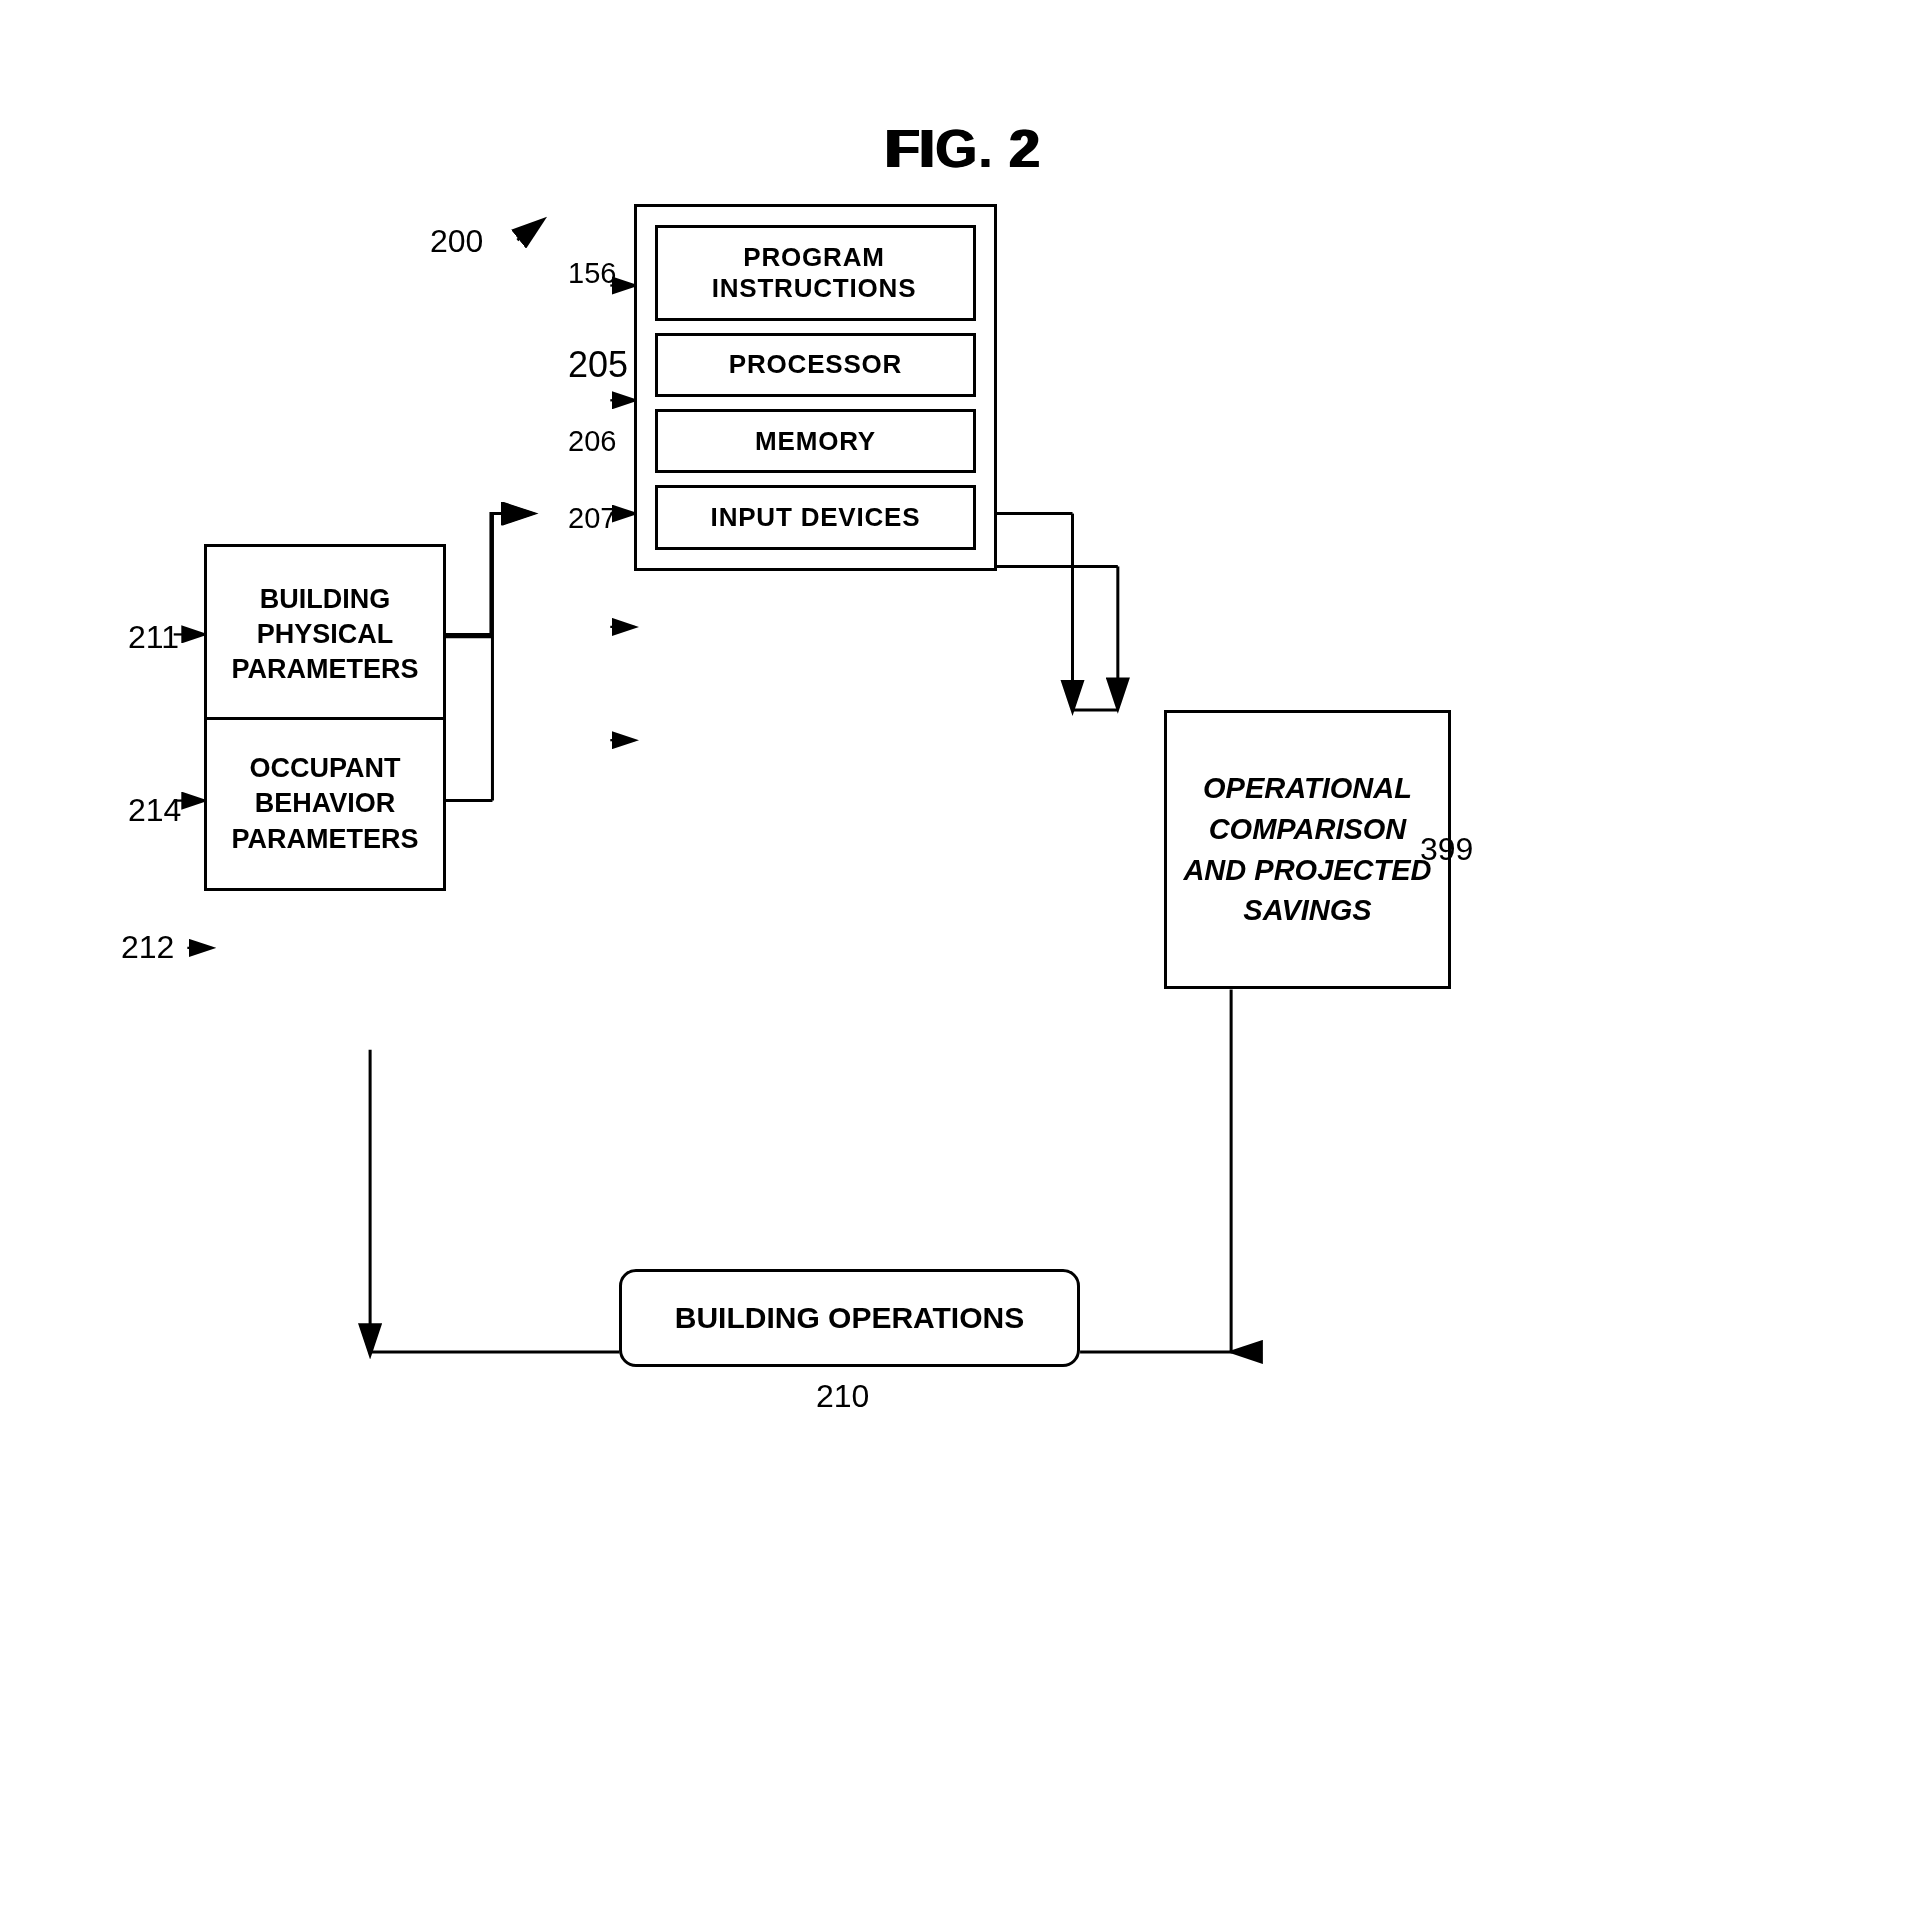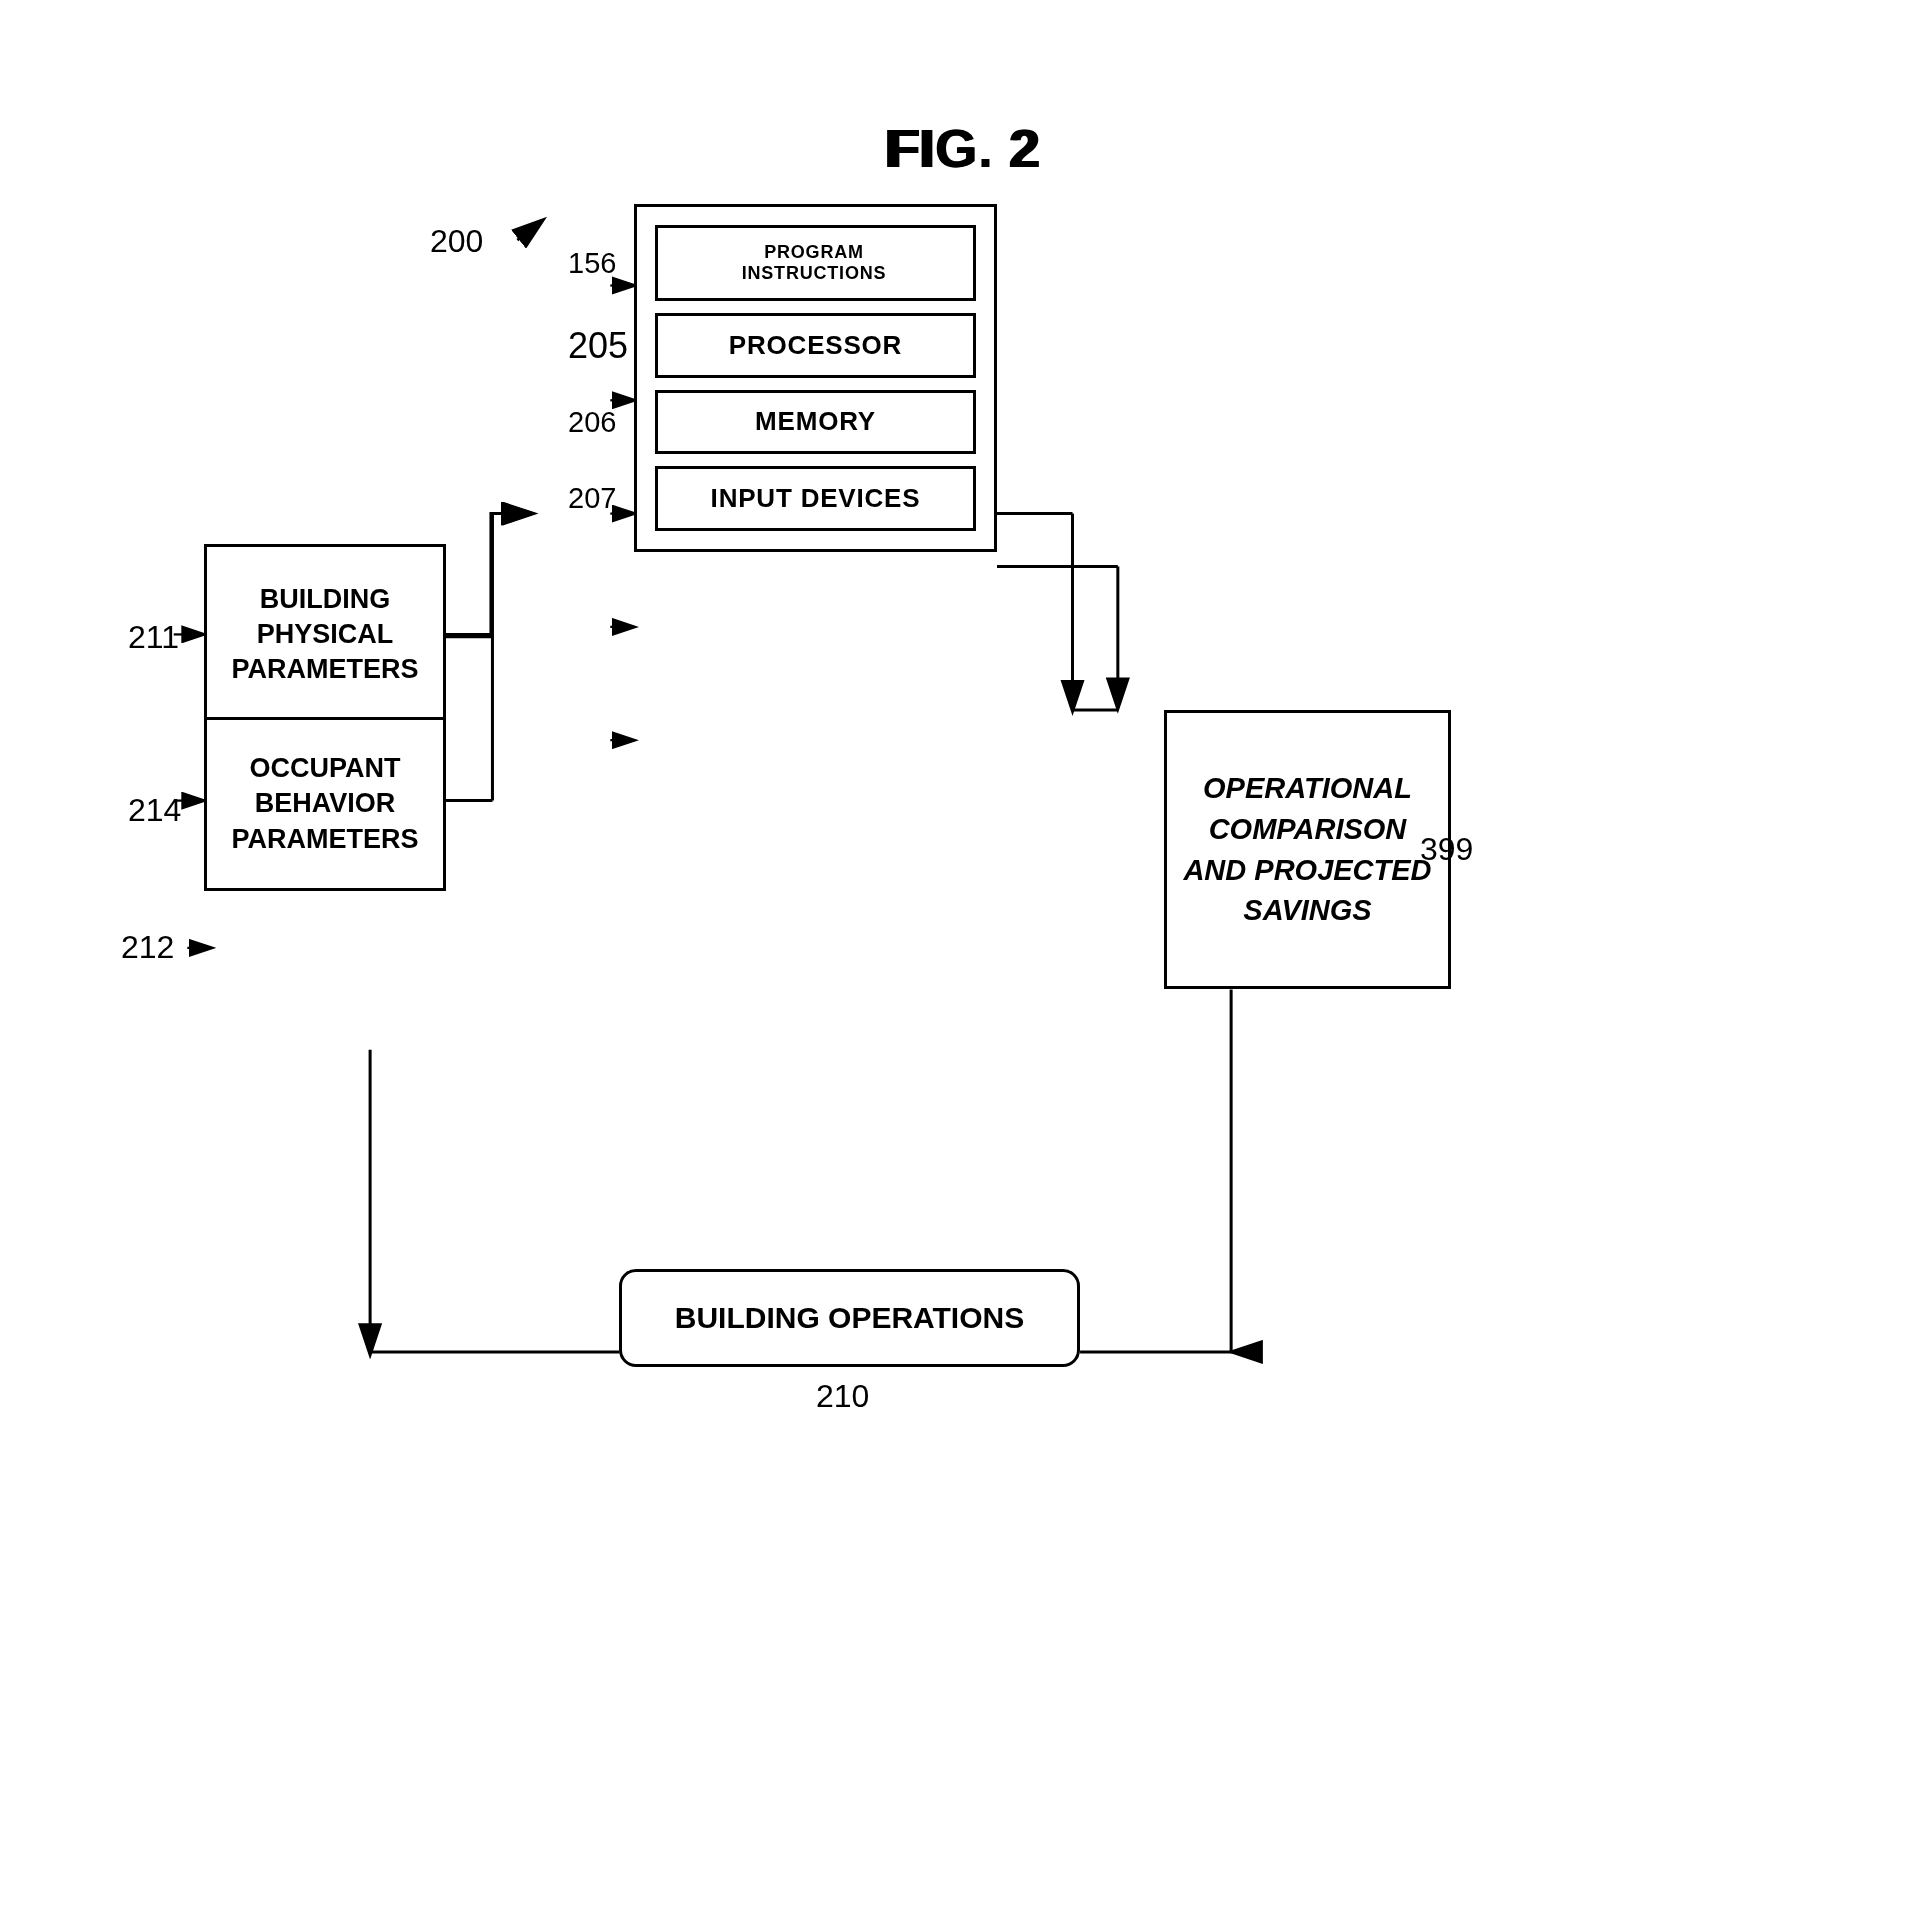--- a/index.html
+++ b/index.html
@@ -168,21 +168,21 @@
   </svg>
 
   <div style="position:absolute;top:117px;left:50%;transform:translateX(-50%);font-size:54px;font-weight:bold;white-space:nowrap;">FIG. 2</div>
 
   <div class="ref-label" style="top:223px; left:430px; font-size:32px;">200</div>
 
   <div style="position:absolute;top:204px;left:634px;width:363px;border:3.8px solid #000;background:#fff;padding:18px 18px 18px 18px;">
 
     <div style="position:relative;">
       <div class="ref-label" style="position:absolute;left:-87px;top:50%;transform:translateY(-50%);font-size:29px;">156</div>
-      <div class="component-row" style="font-size:18px;padding-left:12px;">
+      <div class="component-row" style="font-size:26px;padding-left:12px;">
         <span style="white-space:pre-line;">PROGRAM
 INSTRUCTIONS</span>
       </div>
     </div>
 
     <div style="position:relative;margin-top:12px;">
       <div class="ref-label" style="position:absolute;left:-87px;top:50%;transform:translateY(-50%);font-size:36px;">205</div>
       <div class="component-row" style="font-size:26px;">PROCESSOR</div>
     </div>
 

